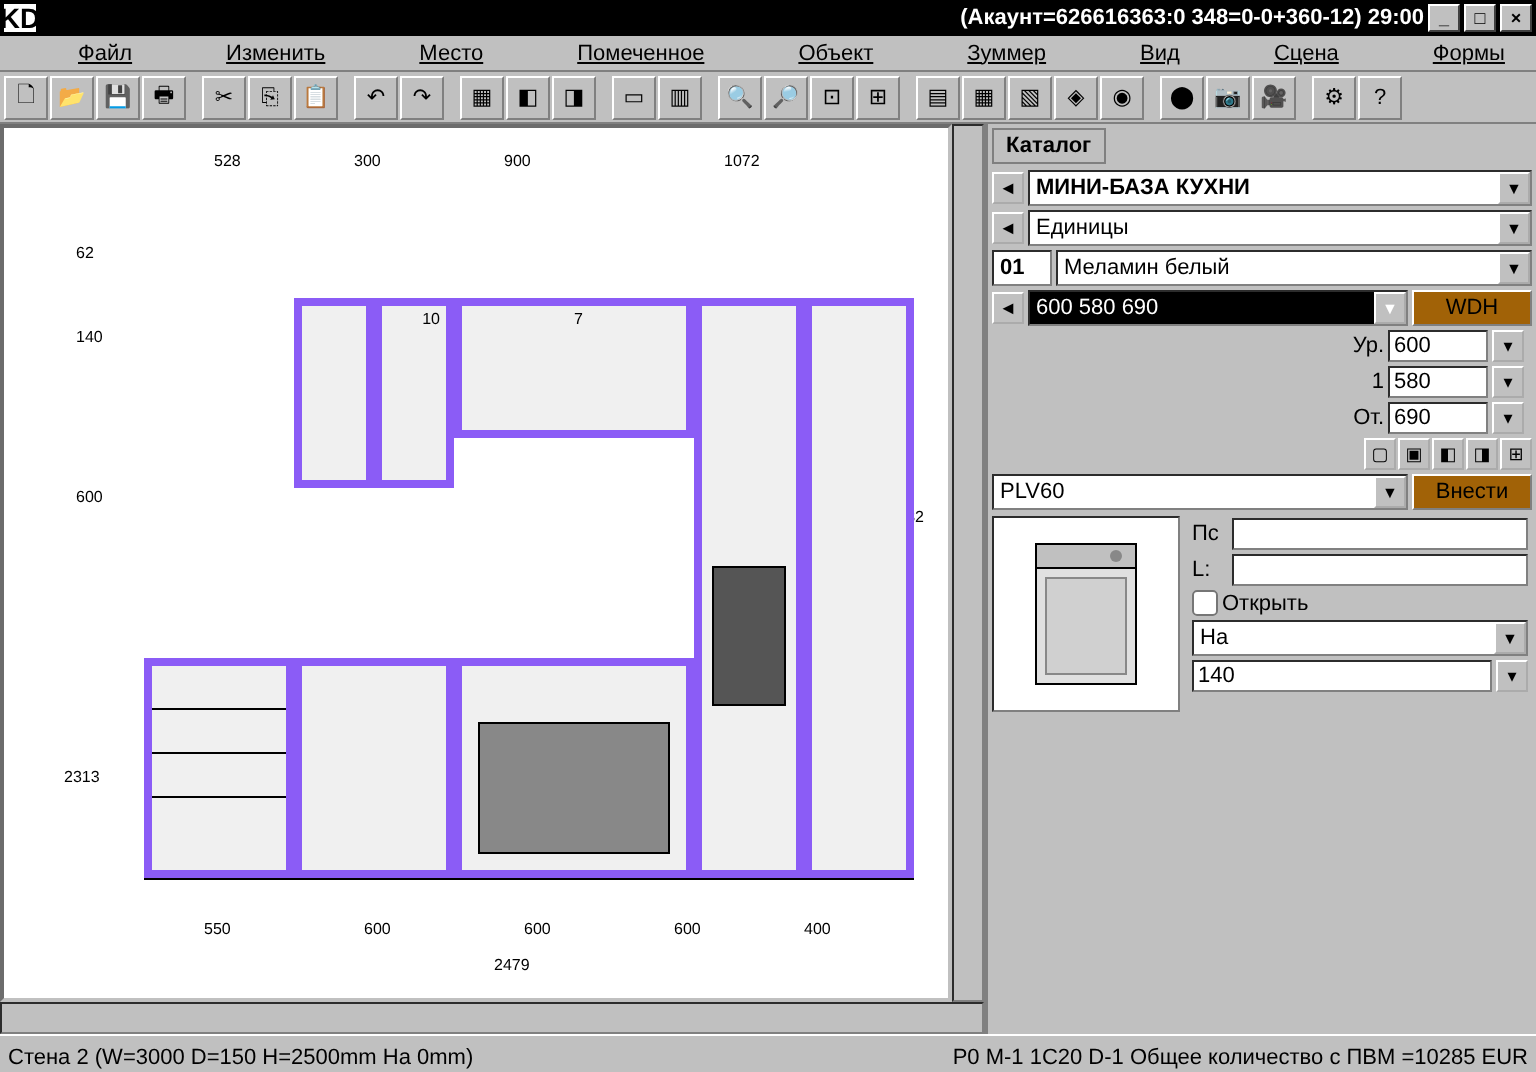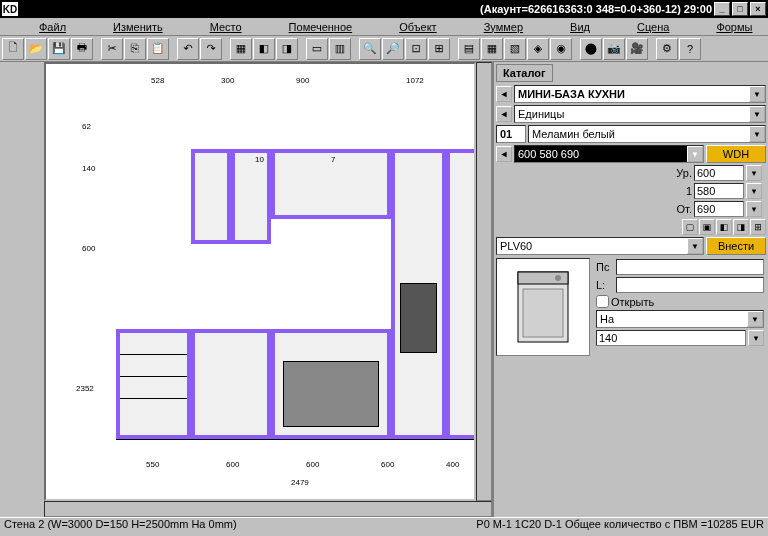--- a/index.html
+++ b/index.html
@@ -1,18 +1,18 @@
 <!DOCTYPE html>
 <html><head>
 <meta charset="utf-8">
 <style>
 * { box-sizing: border-box; margin: 0; padding: 0; font-family: Arial, sans-serif; }
 body { background: #c0c0c0; width: 768px; height: 536px; overflow: hidden; font-size: 11px; }
 .titlebar { background: #000; color: #fff; height: 18px; display: flex; align-items: center; padding: 0 2px; font-weight: bold; font-size: 11px; }
-.titlebar .logo { background: #fff; color: #000; width: 16px; height: 14px; display: inline-flex; align-items: center; justify-content: center; font-size: 10px; margin-right: 4px; }
+.titlebar .logo { background: #fff; color: #000; width: 16px; height: 14px; display: inline-flex; align-items: center; justify-content: center; font-size: 14px; margin-right: 4px; }
 .titlebar .spacer { flex: 1; }
 .titlebar .sysbtn { width: 16px; height: 14px; background: #c0c0c0; border: 1px solid #fff; border-right-color: #404040; border-bottom-color: #404040; margin-left: 2px; display: inline-flex; align-items: center; justify-content: center; color: #000; font-size: 9px; }
 .menubar { background: #c0c0c0; height: 18px; display: flex; align-items: center; padding: 0 4px; border-bottom: 1px solid #808080; }
 .menubar span { margin-right: 12px; cursor: pointer; margin-left: 35px; }
 .menubar span u { text-decoration: underline; }
 .toolbar { background: #c0c0c0; height: 26px; display: flex; align-items: center; padding: 2px; border-bottom: 1px solid #808080; gap: 1px; }
 .tbtn { width: 22px; height: 22px; background: #c0c0c0; border: 1px solid #fff; border-right-color: #808080; border-bottom-color: #808080; display: inline-flex; align-items: center; justify-content: center; font-size: 11px; cursor: pointer; }
 .tsep { width: 6px; }
 .main { display: flex; height: 455px; }
 .canvas-area { flex: 1; background: #fff; border: 2px inset #c0c0c0; position: relative; overflow: hidden; }
@@ -20,25 +20,25 @@
 .scrollbar-h { height: 16px; background: #c0c0c0; border: 1px inset #808080; }
 .kitchen { position: absolute; left: 70px; top: 75px; width: 380px; height: 320px; }
 .catalog { width: 276px; background: #c0c0c0; border-left: 2px solid #808080; display: flex; flex-direction: column; }
 .cat-tab { background: #c0c0c0; padding: 2px 6px; border: 1px solid #808080; display: inline-block; font-weight: bold; margin: 2px; }
 .cat-row { display: flex; align-items: center; padding: 1px 2px; gap: 2px; }
 .dropdown { flex: 1; background: #fff; border: 1px inset #808080; height: 18px; padding: 1px 3px; display: flex; align-items: center; font-size: 11px; position: relative; }
 .dropdown .dd-arrow { position: absolute; right: 0; top: 0; width: 16px; height: 100%; background: #c0c0c0; border: 1px outset #fff; display: flex; align-items: center; justify-content: center; font-size: 8px; }
 .listbox { background: #fff; border: 1px inset #808080; margin: 2px; height: 118px; overflow: hidden; font-size: 11px; }
 .listbox div { padding: 0 3px; line-height: 13px; }
 .listbox .sel { background: #000; color: #fff; }
-.btn { background: #eab308; border: 1px solid #fff; border-right-color: #808080; border-bottom-color: #808080; padding: 1px 6px; height: 18px; font-size: 11px; cursor: pointer; }
+.btn { background: #a16207; border: 1px solid #fff; border-right-color: #808080; border-bottom-color: #808080; padding: 1px 6px; height: 18px; font-size: 11px; cursor: pointer; }
 .input { background: #fff; border: 1px inset #808080; height: 16px; padding: 0 2px; font-size: 11px; }
 .small-btn { width: 16px; height: 16px; background: #c0c0c0; border: 1px outset #fff; font-size: 9px; display: inline-flex; align-items: center; justify-content: center; }
 .preview { width: 120px; height: 98px; background: #fff; border: 1px inset #808080; margin: 2px; display: flex; align-items: center; justify-content: center; }
-.statusbar { height: 18px; background: #c0c0c0; border-top: 1px solid #fff; display: flex; align-items: flex-start; padding: 0 4px; font-size: 11px; }
+.statusbar { height: 18px; background: #c0c0c0; border-top: 1px solid #fff; display: flex; align-items: flex-end; padding: 0 4px; font-size: 11px; }
 .statusbar .spacer { flex: 1; }
 .dim-label { position:absolute; font-size:8px; }
 .cabinet { position: absolute; border: 4px solid #8b5cf6; background: #f0f0f0; }
 </style>
 </head>
 <body>
 
 <div class="titlebar">
   <span class="logo">KD</span>
   <span class="spacer"></span>
@@ -95,33 +95,33 @@
   <span class="tsep"></span>
   <span class="tbtn">⬤</span>
   <span class="tbtn">📷</span>
   <span class="tbtn">🎥</span>
   <span class="tsep"></span>
   <span class="tbtn">⚙</span>
   <span class="tbtn">?</span>
 </div>
 
 <div class="main">
-  <div style="flex:1; display:flex; flex-direction:column;padding-left:44px;">
+  <div style="flex:1; display:flex; flex-direction:column;">
     <div style="flex:1; display:flex;">
       <div class="canvas-area">
 
         <div class="dim-label" style="top:12px; left:105px">528</div>
         <div class="dim-label" style="top:12px; left:175px">300</div>
         <div class="dim-label" style="top:12px; left:250px">900</div>
         <div class="dim-label" style="top:12px; left:360px">1072</div>
 
         <div class="dim-label" style="top:58px; left:36px">62</div>
         <div class="dim-label" style="top:100px; left:36px">140</div>
         <div class="dim-label" style="top:180px; left:36px">600</div>
-        <div class="dim-label" style="top:320px; left:30px">2352</div>
+        <div class="dim-label" style="top:320px; left:30px">2313</div>
 
         <div class="dim-label" style="top:190px; right:12px">1932</div>
 
         <div class="dim-label" style="bottom:30px; left:100px">550</div>
         <div class="dim-label" style="bottom:30px; left:180px">600</div>
         <div class="dim-label" style="bottom:30px; left:260px">600</div>
         <div class="dim-label" style="bottom:30px; left:335px">600</div>
         <div class="dim-label" style="bottom:30px; left:400px">400</div>
         <div class="dim-label" style="bottom:12px; left:245px">2479</div>
 

